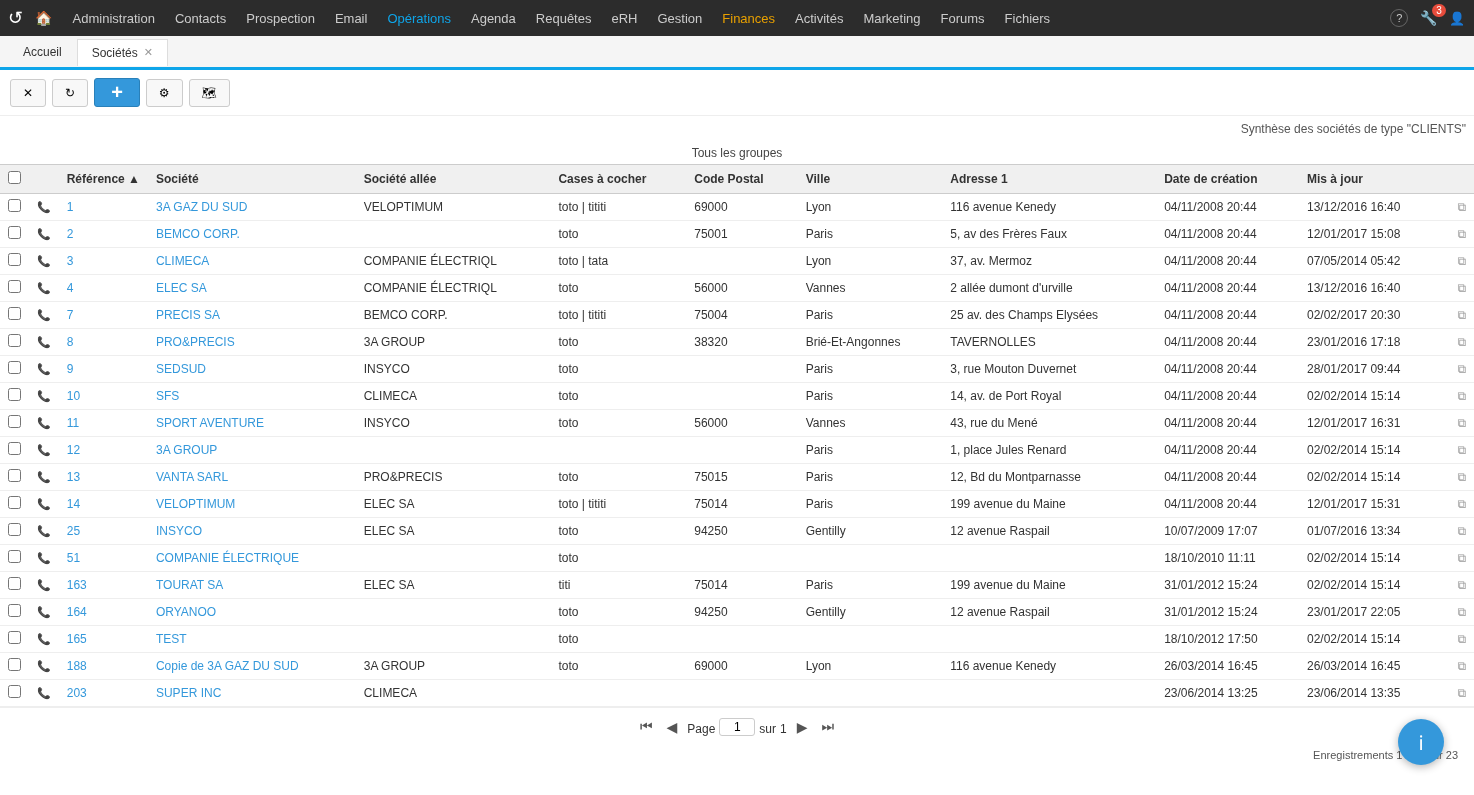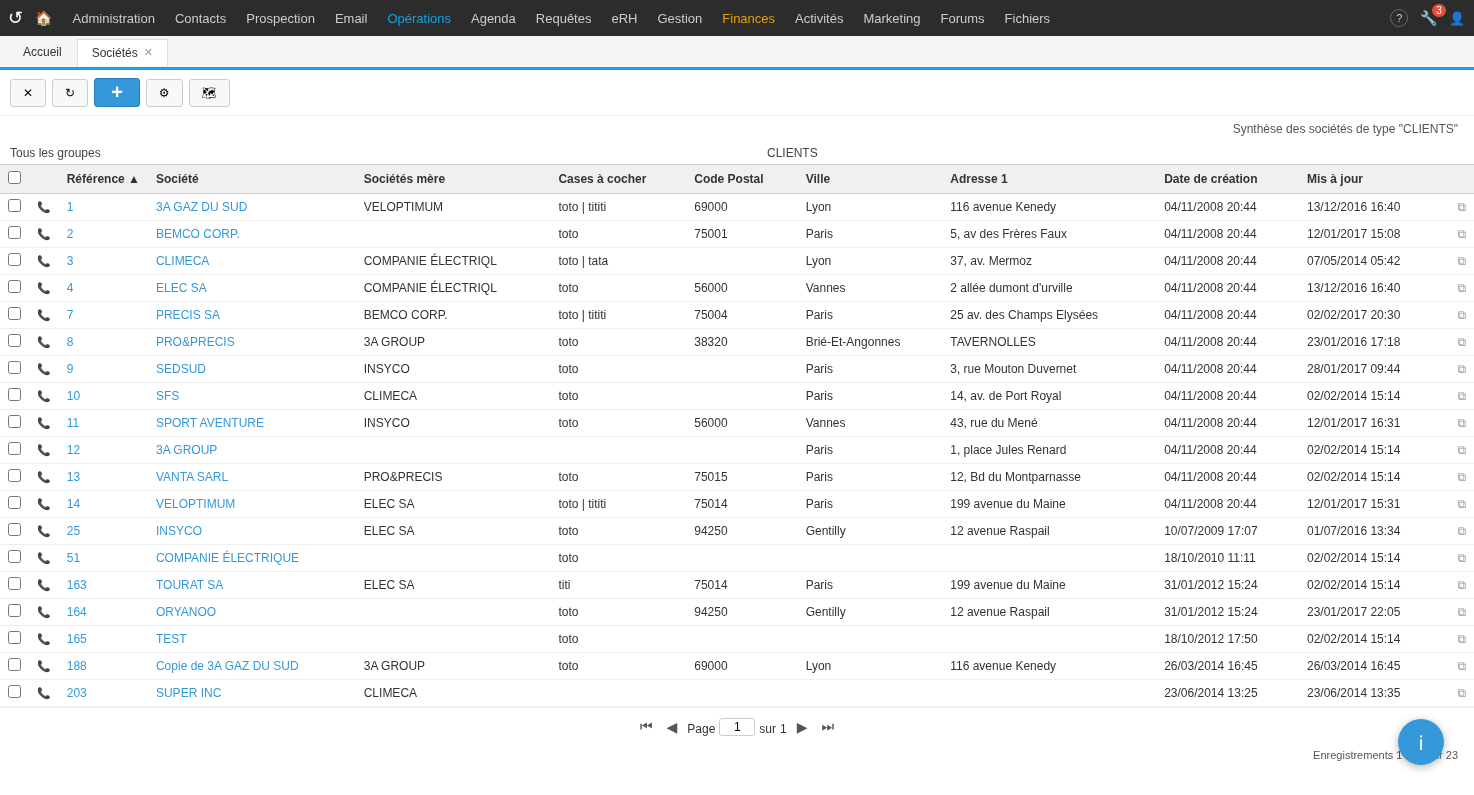--- a/index.html
+++ b/index.html
@@ -117,21 +117,21 @@
       color: #fff;
       border-color: #2980b9;
       font-size: 20px;
       padding: 2px 16px;
       font-weight: bold;
     }
 
     
     .summary-line {
       text-align: right;
-      padding: 6px 16px;
+      padding: 6px 8px;
       font-size: 12px;
       color: #555;
     }
 
     
     .group-header-row {
       display: flex;
       align-items: center;
       padding: 4px 10px;
       gap: 20px;
@@ -293,34 +293,31 @@
     <span>🗺</span>
   </button>
 </div>
 
 <div class="summary-line">
   <span>Synthèse des sociétés de type "CLIENTS"</span>
 </div>
 
 <div class="group-header-row">
   <span>Tous les groupes</span>
-  <span style="flex:1;text-align:center;">
-    <span>CLIENTS</span>
-  </span>
 </div>
 
 <div class="table-container">
   <table>
     <thead>
       <tr>
         <th class="td-check"><input type="checkbox" style=""></th>
         <th class="td-phone"></th>
         <th>Référence ▲</th>
         <th>Société</th>
-        <th>Sociétés mère</th>
+        <th>Société allée</th>
         <th>Cases à cocher</th>
         <th>Code Postal</th>
         <th>Ville</th>
         <th>Adresse 1</th>
         <th>Date de création</th>
         <th>Mis à jour</th>
         <th></th>
       </tr>
     </thead>
     <tbody id="table-body">

